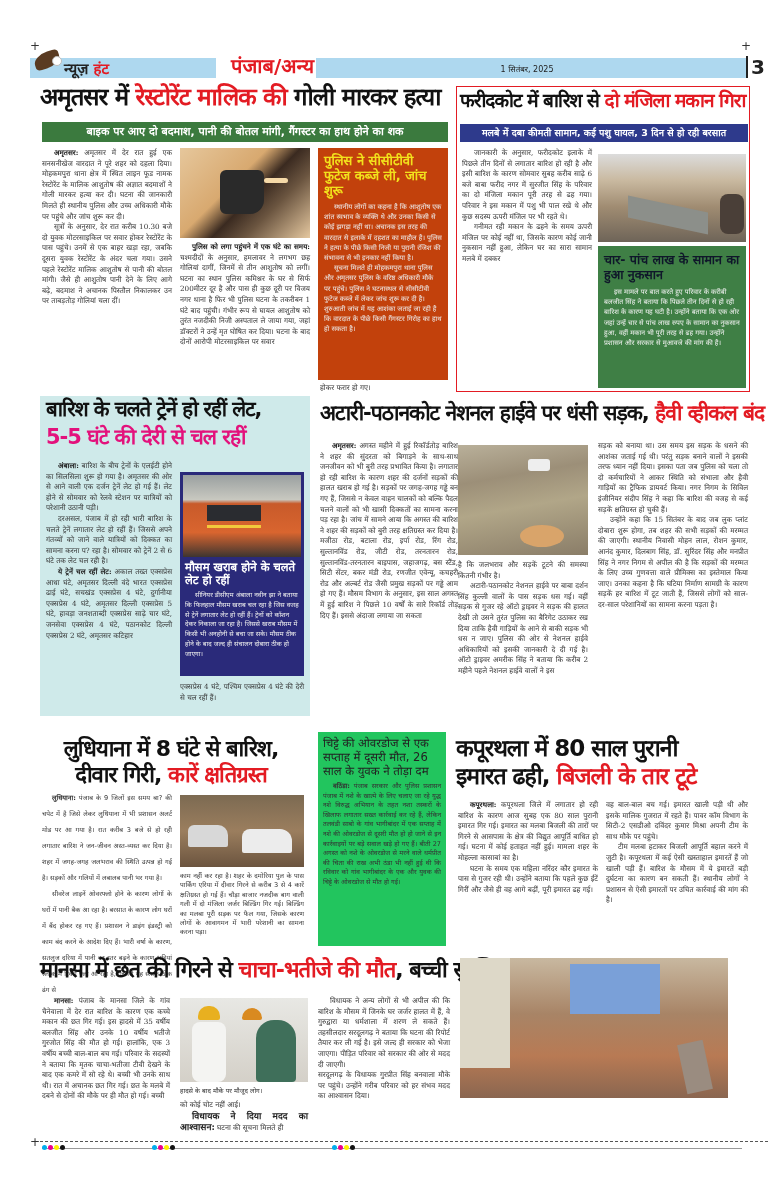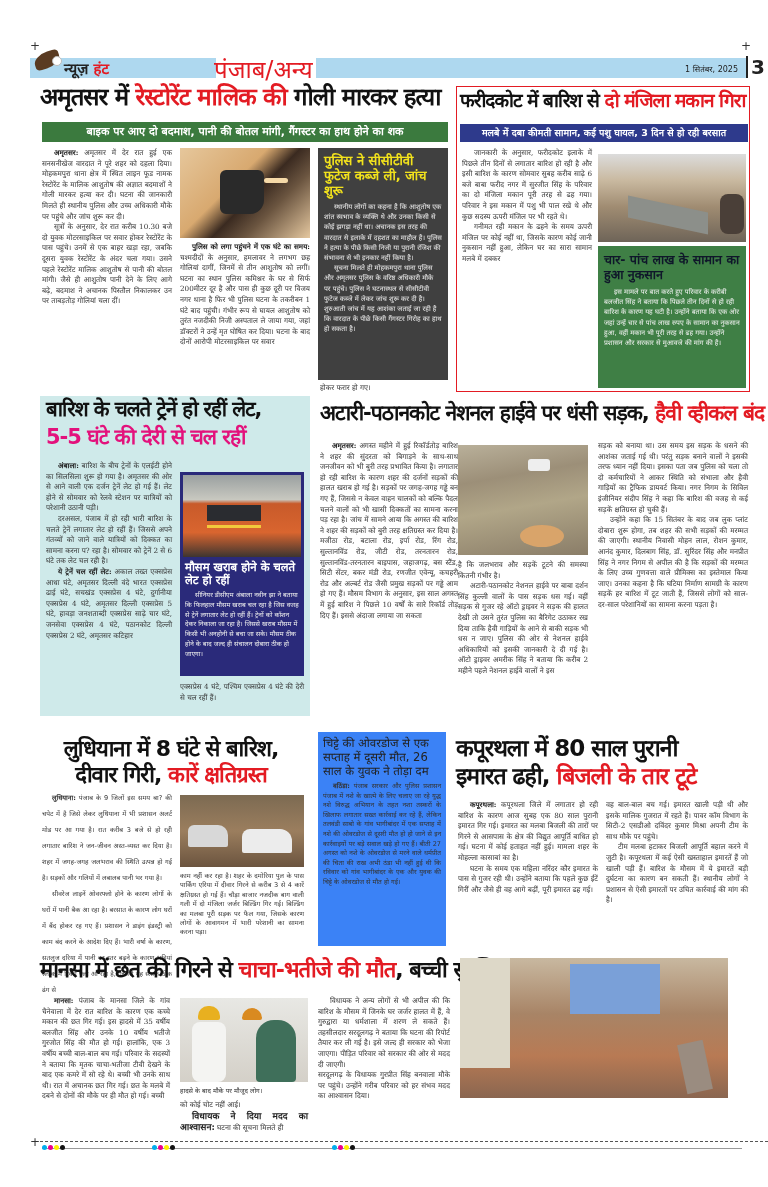--- a/index.html
+++ b/index.html
@@ -6,22 +6,22 @@
 body{width:768px;height:1187px;background:#fff;font-family:"DejaVu Serif",serif;position:relative;overflow:hidden;color:#222}
 .abs{position:absolute}
 .crop{position:absolute;font-family:"DejaVu Sans",sans-serif;font-size:12px;color:#333;line-height:1}
 .mast{position:absolute;top:58px;height:20px;background:#aed8ef}
 .logo{left:30px;width:186px;display:flex;}
 .eagle{width:34px;height:26px;margin-top:-8px;position:relative}
 .eagle:before{content:"";position:absolute;left:4px;top:2px;width:26px;height:16px;background:#5a3b22;border-radius:60% 20% 60% 20%;transform:rotate(-18deg)}
 .eagle:after{content:"";position:absolute;left:22px;top:6px;width:8px;height:8px;background:#fff;border-radius:50%;border:1px solid #bbb}
 .logo-text{font-family:"DejaVu Sans",sans-serif;font-weight:bold;font-size:15px;color:#222}
 .logo-text b{color:#e31b23}
-.sec{left:214px;top:52px;width:100px;text-align:left;font-family:"DejaVu Sans",sans-serif;font-weight:normal;font-size:24px;color:#e31b23}
-.mast-r{left:316px;width:430px;display:flex;justify-content:flex-end;align-items:center;padding-right:8px;font-family:"DejaVu Sans",sans-serif;font-size:8px;color:#222}
+.sec{left:214px;top:52px;width:100px;text-align:right;font-family:"DejaVu Sans",sans-serif;font-weight:bold;font-size:20px;color:#e31b23}
+.mast-r{left:316px;width:430px;display:flex;justify-content:center;align-items:center;padding-right:8px;font-family:"DejaVu Sans",sans-serif;font-size:8px;color:#222}
 .pgno{position:absolute;left:746px;top:56px;font-family:"DejaVu Sans",sans-serif;font-weight:bold;font-size:20px;border-left:2px solid #222;padding-left:3px;line-height:22px}
 .hl{font-family:"DejaVu Sans",sans-serif;font-weight:bold;letter-spacing:-1px;line-height:1.1;color:#111}
 .red{color:#e31b23}
 .mag{color:#e3127c}
 .txt{font-size:7.2px;line-height:10.6px;text-align:justify;color:#333}
 .txt p{text-indent:12px}
 .txt b{font-weight:bold;color:#222}
 .sans{font-family:"DejaVu Sans",sans-serif}
 .photo{position:absolute;overflow:hidden}
 .cap{font-family:"DejaVu Sans",sans-serif;font-size:6.5px;color:#333}
@@ -54,21 +54,21 @@
 </div>
 
 <div class="photo" style="left:180px;top:148px;width:130px;height:90px;background:linear-gradient(135deg,#e6c79c 0%,#d8a970 40%,#3a2a20 55%,#6b5540 70%,#e5c8a0 100%)">
   <div style="position:absolute;left:40px;top:22px;width:44px;height:44px;background:#2a2a2a;border-radius:6px 6px 14px 6px"></div>
   <div style="position:absolute;left:84px;top:30px;width:24px;height:5px;background:#f5d9a8;border-radius:3px"></div>
 </div>
 <div class="abs txt" style="left:180px;top:242px;width:130px">
   <p><b>पुलिस को लगा पहुंचने में एक घंटे का समय:</b> <span>चश्मदीदों के अनुसार, हमलावर ने लगभग छह गोलियां दागीं, जिनमें से तीन आशुतोष को लगीं। घटना का स्थान पुलिस कमिश्नर के घर से सिर्फ 200मीटर दूर है और पास ही कुछ दूरी पर विजय नगर थाना है फिर भी पुलिस घटना के तकरीबन 1 घंटे बाद पहुंची। गंभीर रूप से घायल आशुतोष को तुरंत नजदीकी निजी अस्पताल ले जाया गया, जहां डॉक्टरों ने उन्हें मृत घोषित कर दिया। घटना के बाद दोनों आरोपी मोटरसाइकिल पर सवार</span></p>
 </div>
 
-<div class="abs" style="left:318px;top:148px;width:130px;height:232px;background:#404040;padding:5px 6px">
+<div class="abs" style="left:318px;top:148px;width:130px;height:232px;background:#c2410c;padding:5px 6px">
   <div class="sans" style="color:#f2e21c;font-weight:bold;font-size:13px;line-height:15px;margin-bottom:4px">पुलिस ने सीसीटीवी फुटेज कब्जे ली, जांच शुरू</div>
   <div class="sans" style="color:#eee;font-size:6.8px;line-height:10.2px">
     <p style="text-indent:10px">स्थानीय लोगों का कहना है कि आशुतोष एक शांत स्वभाव के व्यक्ति थे और उनका किसी से कोई झगड़ा नहीं था। अचानक इस तरह की वारदात से इलाके में दहशत का माहौल है। पुलिस ने हत्या के पीछे किसी निजी या पुरानी रंजिश की संभावना से भी इनकार नहीं किया है।</p>
     <p style="text-indent:10px">सूचना मिलते ही मोहकमपुरा थाना पुलिस और अमृतसर पुलिस के वरिष्ठ अधिकारी मौके पर पहुंचे। पुलिस ने घटनास्थल से सीसीटीवी फुटेज कब्जे में लेकर जांच शुरू कर दी है। शुरुआती जांच में यह आशंका जताई जा रही है कि वारदात के पीछे किसी गैंगस्टर गिरोह का हाथ हो सकता है।</p>
   </div>
 </div>
 <div class="abs txt" style="left:320px;top:383px;width:128px">होकर फरार हो गए।</div>
 
 <div class="abs" style="left:456px;top:86px;width:294px;height:306px;border:1.5px solid #e31b23"></div>
 <div class="abs hl" style="left:460px;top:90px;width:288px;font-size:19px;white-space:nowrap">
@@ -134,21 +134,21 @@
 <div class="abs sans" style="left:42px;top:790px;width:130px;font-size:6.6px;line-height:16px;text-align:justify;color:#333">
   <p style="text-indent:10px"><b>लुधियाना:</b> <span>पंजाब के 9 जिलों इस समय बा? की चपेट में है जिसे लेकर लुधियाना में भी प्रशासन अलर्ट मोड पर आ गया है। रात करीब 3 बजे से हो रही लगातार बारिश ने जन-जीवन अस्त-व्यस्त कर दिया है। शहर में जगह-जगह जलभराव की स्थिति उत्पन्न हो गई है। सड़कों और गलियों में लबालब पानी भर गया है।</span></p>
   <p style="text-indent:10px">सीवरेज लाइनें ओवरफ्लो होने के कारण लोगों के घरों में पानी बैक आ रहा है। बरसात के कारण लोग घरों में बैंद होकर रह गए हैं। प्रशासन ने डाइंग इंडस्ट्री को काम बंद करने के आदेश दिए हैं। भारी वर्षा के कारण, सतलुज दरिया में पानी का स्तर बढ़ने के कारण भट्टियां स्लाक में रिवर्स फ्लो आ रहा है, जिससे यह स्लाक ठीक ढंग से</p>
 </div>
 <div class="photo" style="left:180px;top:795px;width:124px;height:72px;background:linear-gradient(180deg,#7c6a52 0%,#9b7e5e 50%,#6b543f 100%)">
   <div style="position:absolute;left:8px;top:30px;width:40px;height:22px;background:#d8d8d8;border-radius:6px 10px 2px 2px"></div>
   <div style="position:absolute;left:62px;top:34px;width:50px;height:24px;background:#ececec;border-radius:8px 12px 2px 2px"></div>
 </div>
 <div class="abs sans" style="left:180px;top:872px;width:124px;font-size:6.6px;line-height:9.4px;text-align:justify;color:#333">काम नहीं कर रहा है। शहर के दमोरिया पुल के पास पार्किंग एरिया में दीवार गिरने से करीब 3 से 4 कारें क्षतिग्रस्त हो गई हैं। चौड़ा बाजार नजदीक बाग वाली गली में दो मंजिला जर्जर बिल्डिंग गिर गई। बिल्डिंग का मलबा पूरी सड़क पर फैल गया, जिसके कारण लोगों के आवागमन में भारी परेशानी का सामना करना पड़ा।</div>
 
-<div class="abs" style="left:318px;top:732px;width:128px;height:214px;background:#3b82f6;padding:4px 5px">
+<div class="abs" style="left:318px;top:732px;width:128px;height:214px;background:#22c55e;padding:4px 5px">
   <div class="sans" style="font-size:11.5px;line-height:14px;color:#222;margin-bottom:4px">चिट्टे की ओवरडोज से एक सप्ताह में दूसरी मौत, 26 साल के युवक ने तोड़ा दम</div>
   <div class="sans" style="font-size:6.5px;line-height:9.6px;text-align:justify;color:#333;text-indent:10px">
     <b>बठिंडा:</b> <span>पंजाब सरकार और पुलिस प्रशासन पंजाब में नशे के खात्मे के लिए चलाए जा रहे युद्ध नशे विरुद्ध अभियान के तहत नशा तस्करों के खिलाफ लगातार सख्त कार्रवाई कर रहे हैं, लेकिन तलवंडी साबो के गांव भागीबांदर में एक सप्ताह में नशे की ओवरडोज से दूसरी मौत हो हो जाने से इन कार्रवाइयों पर बड़े सवाल खड़े हो गए हैं। बीती 27 अगस्त को नशे के ओवरडोज से मरने वाले धर्मप्रीत की चिता की राख अभी ठंडा भी नहीं हुई थी कि रविवार को गांव भागीबांदर के एक और युवक की चिट्टे के ओवरडोज से मौत हो गई।</span>
   </div>
 </div>
 
 <div class="abs hl" style="left:456px;top:734px;width:300px;font-size:23px;line-height:28px;white-space:nowrap">
   <div>कपूरथला में 80 साल पुरानी</div>
   <div><span>इमारत ढही, </span><span class="red">बिजली के तार टूटे</span></div>
 </div>

